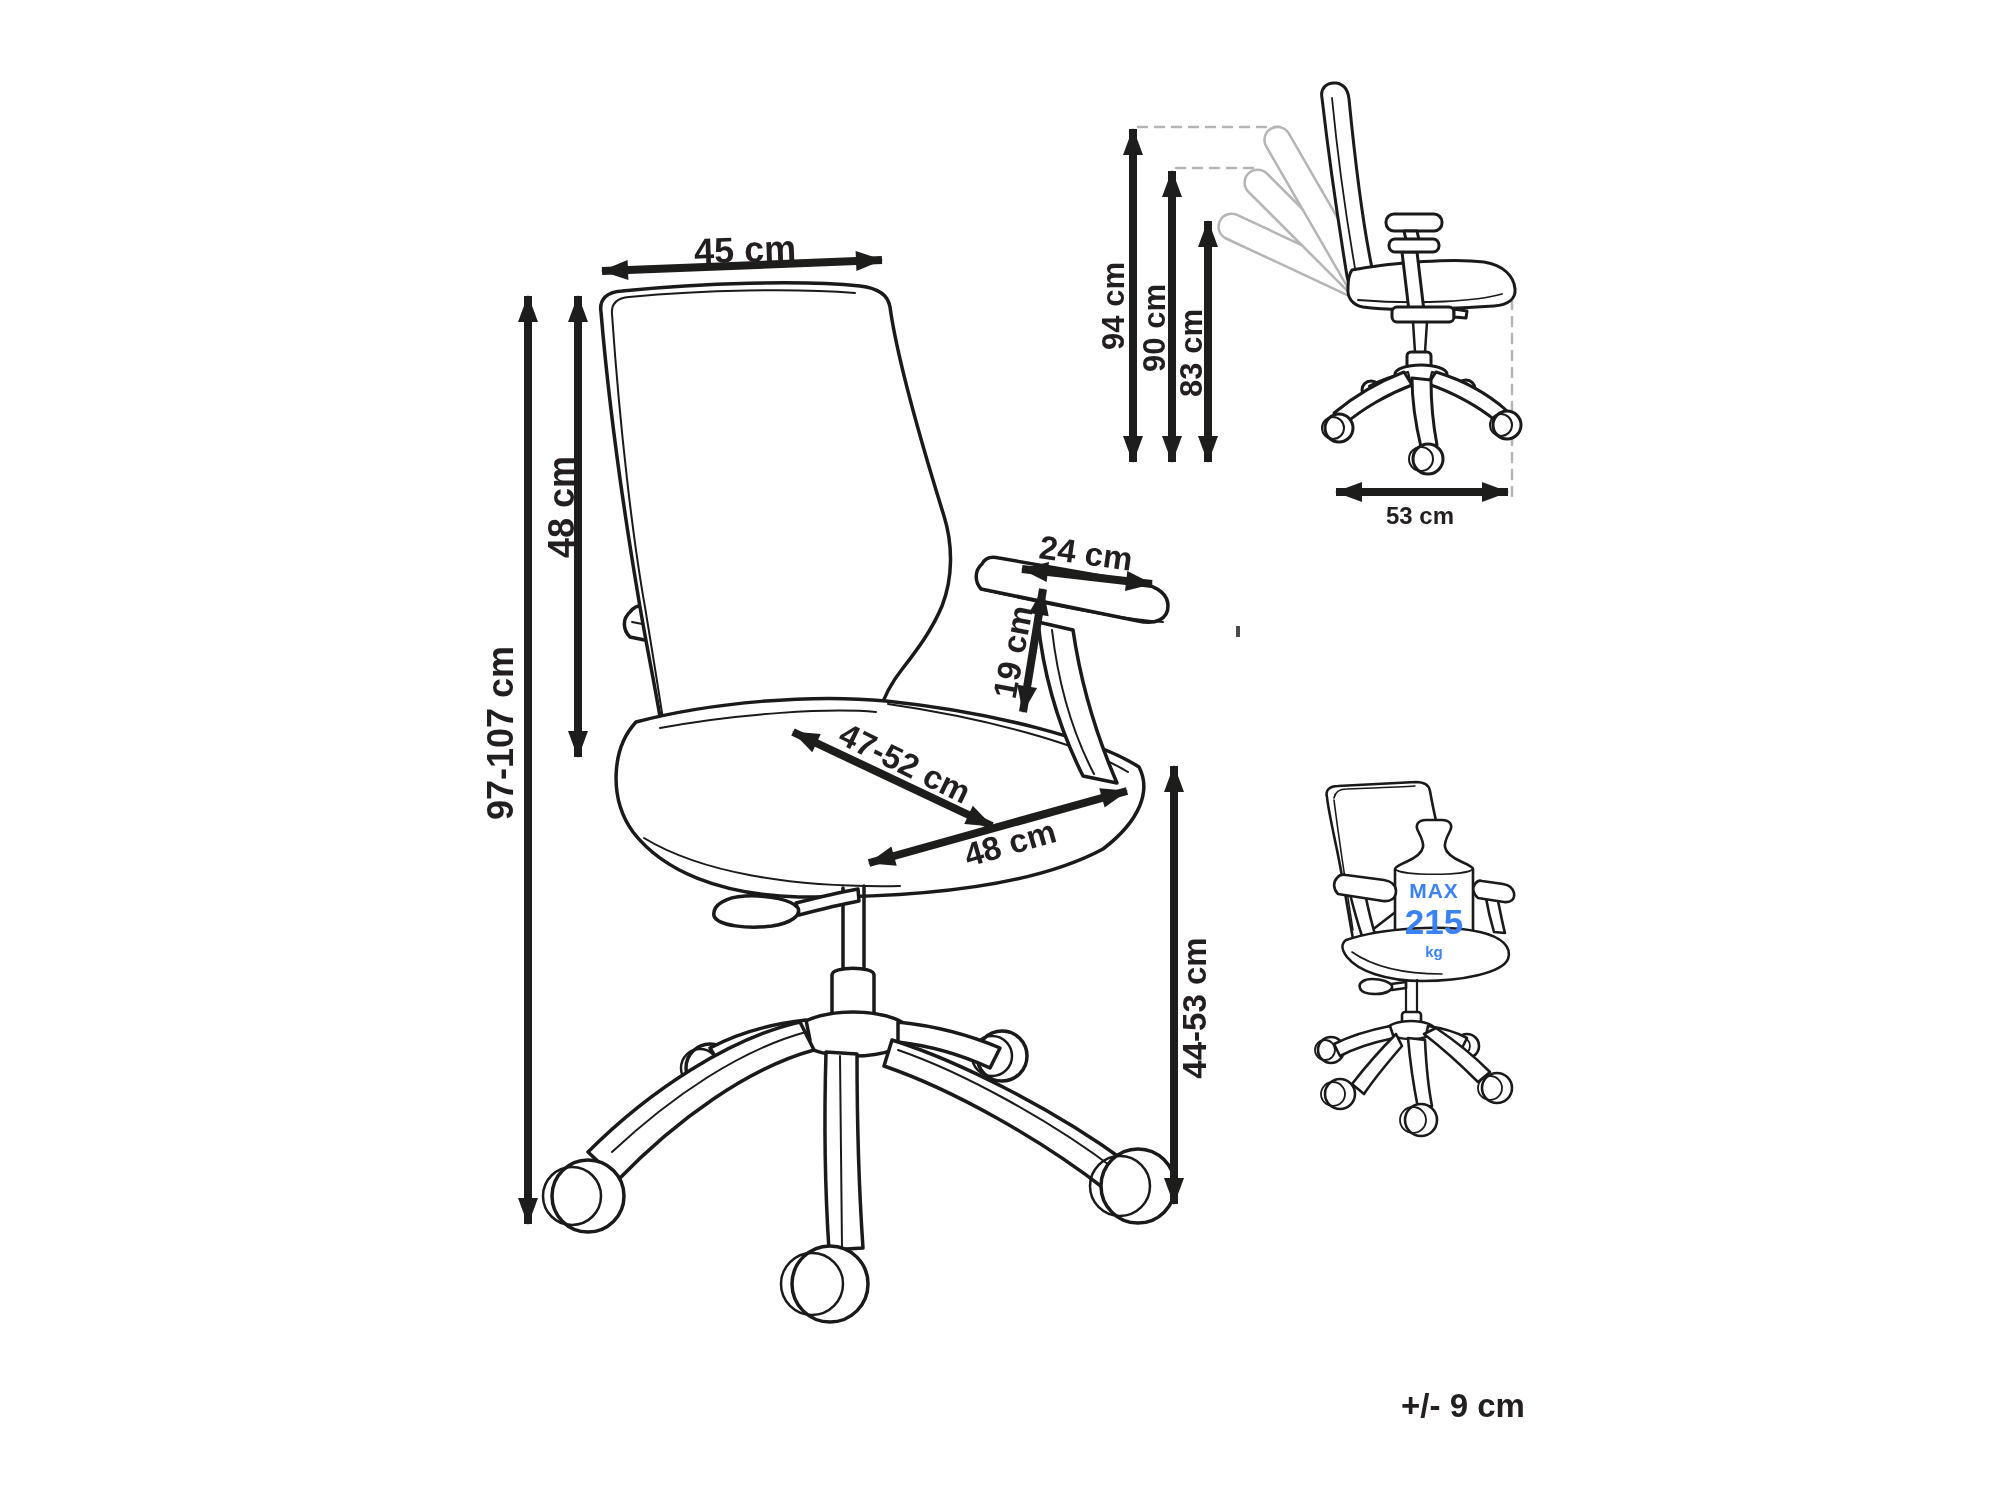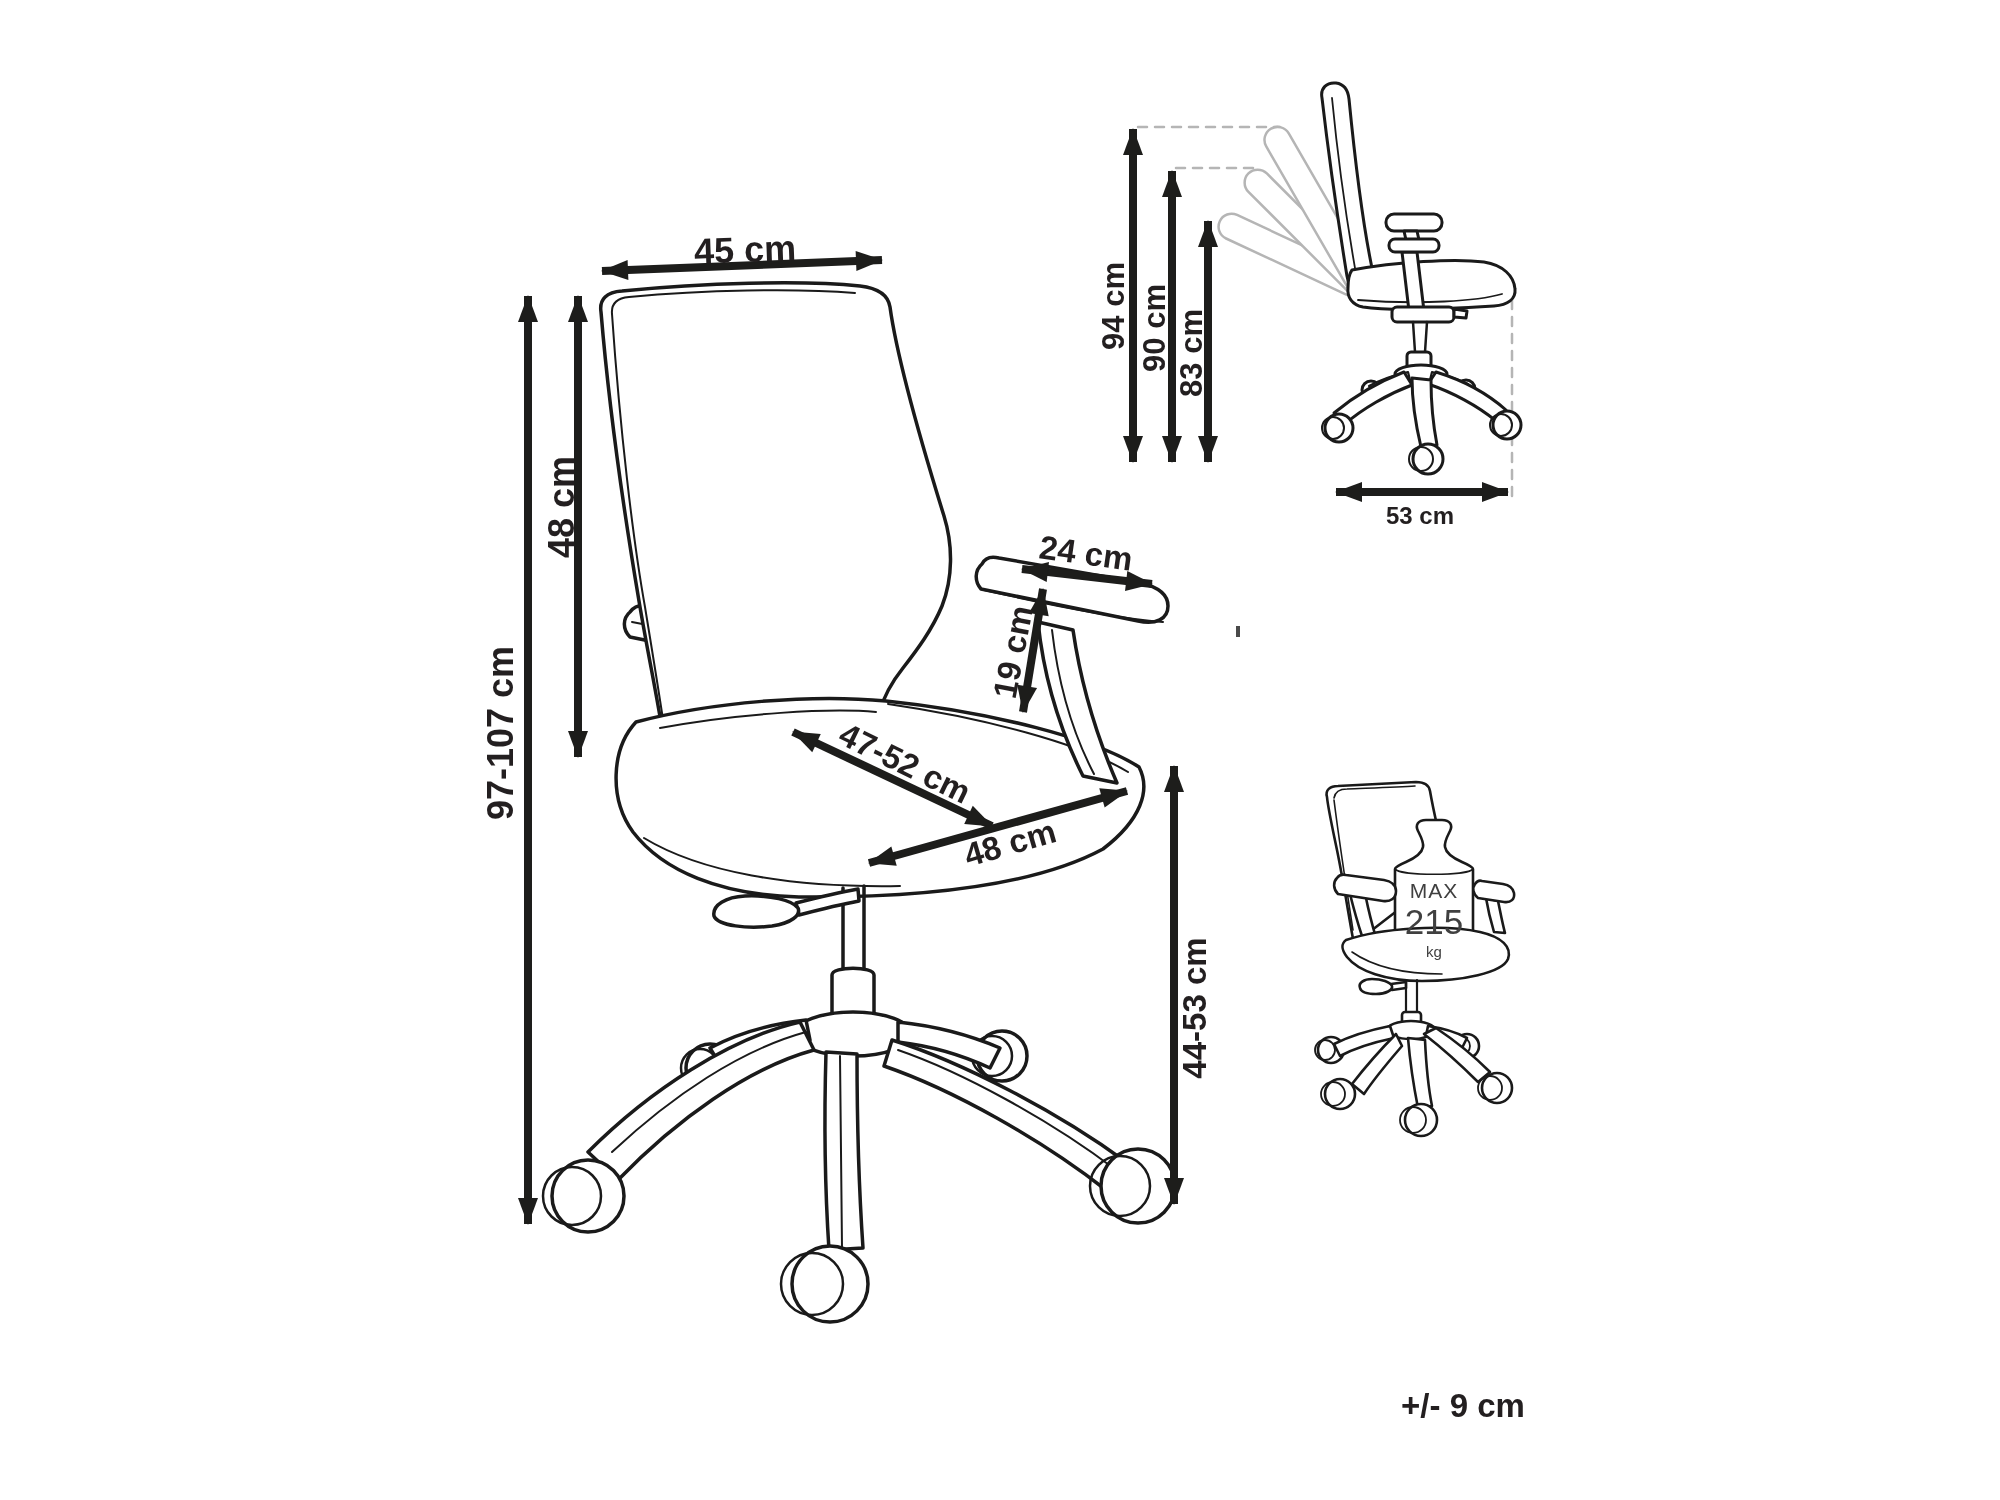--- a/index.html
+++ b/index.html
@@ -1,21 +1,21 @@
 <!DOCTYPE html>
 <html><head>
 <meta charset="utf-8">
 <style>
   html,body{margin:0;padding:0;background:#ffffff;}
   #canvas{position:relative;width:2000px;height:1500px;background:#ffffff;overflow:hidden;
           font-family:"Liberation Sans",sans-serif;}
   #art{position:absolute;left:0;top:0;}
   .dim{position:absolute;font-weight:bold;color:#231f20;white-space:nowrap;
        font-family:"Liberation Sans",sans-serif;line-height:1;}
-  .weight-txt{position:absolute;font-weight:normal;color:#404040;white-space:nowrap;
+  .weight-txt{position:absolute;font-weight:bold;color:#3b82f6;white-space:nowrap;
        font-family:"Liberation Sans",sans-serif;line-height:1;}
   .artifact{position:absolute;background:#4a4a4a;}
 </style>
 </head>
 <body>
 
 <div id="canvas">
 
 <svg id="art" width="2000" height="1500" viewBox="0 0 2000 1500">
   <defs>

